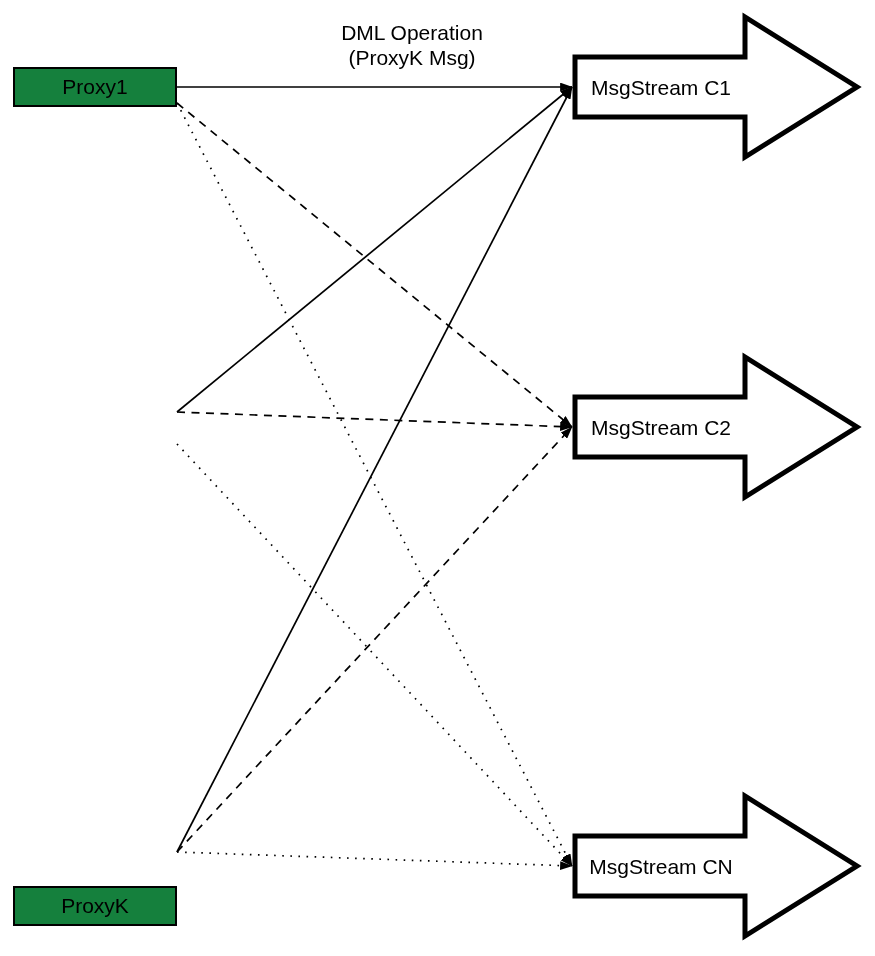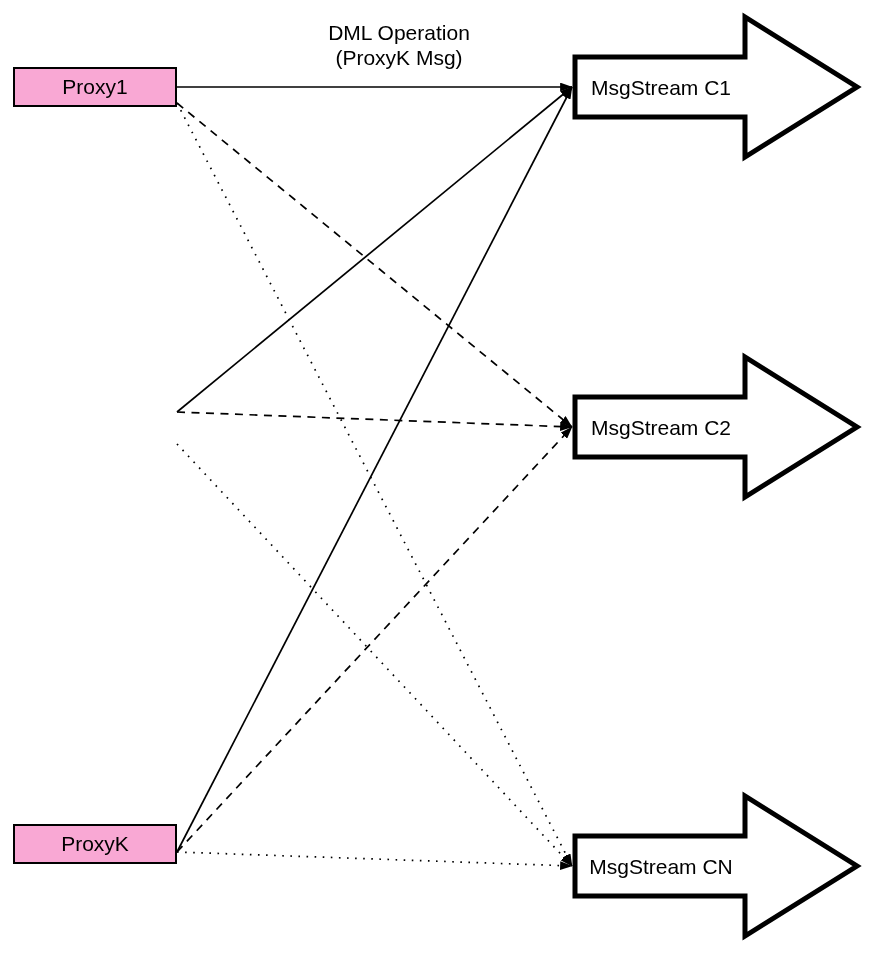--- a/index.html
+++ b/index.html
@@ -43,28 +43,28 @@
     font-size: 21px;
     fill: #000000;
     text-anchor: middle;
   }
   .proxy {
     position: absolute;
     left: 13px;
     width: 160px;
     height: 36px;
     border: 2px solid #000000;
-    background: #f9a8d4;
+    background: #15803d;
     text-align: center;
     line-height: 36px;
     font-size: 21px;
   }
   .caption {
     position: absolute;
-    left: 249px;
+    left: 262px;
     top: 20px;
     width: 300px;
     text-align: center;
     font-size: 21px;
     line-height: 25px;
   }
 </style>
 </head>
 <body>
 
@@ -104,15 +104,15 @@
       <text class="stream-label" x="661" y="874">MsgStream CN</text>
     </g>
   </svg>
 
   <div class="caption">
     <div>DML Operation</div>
     <div>(ProxyK Msg)</div>
   </div>
 
   <div class="proxy" style="top:67px">Proxy1</div>
-  <div class="proxy" style="top:824px">ProxyK</div>
+  <div class="proxy" style="top:886px">ProxyK</div>
 
 </div>
 
 </body></html>

